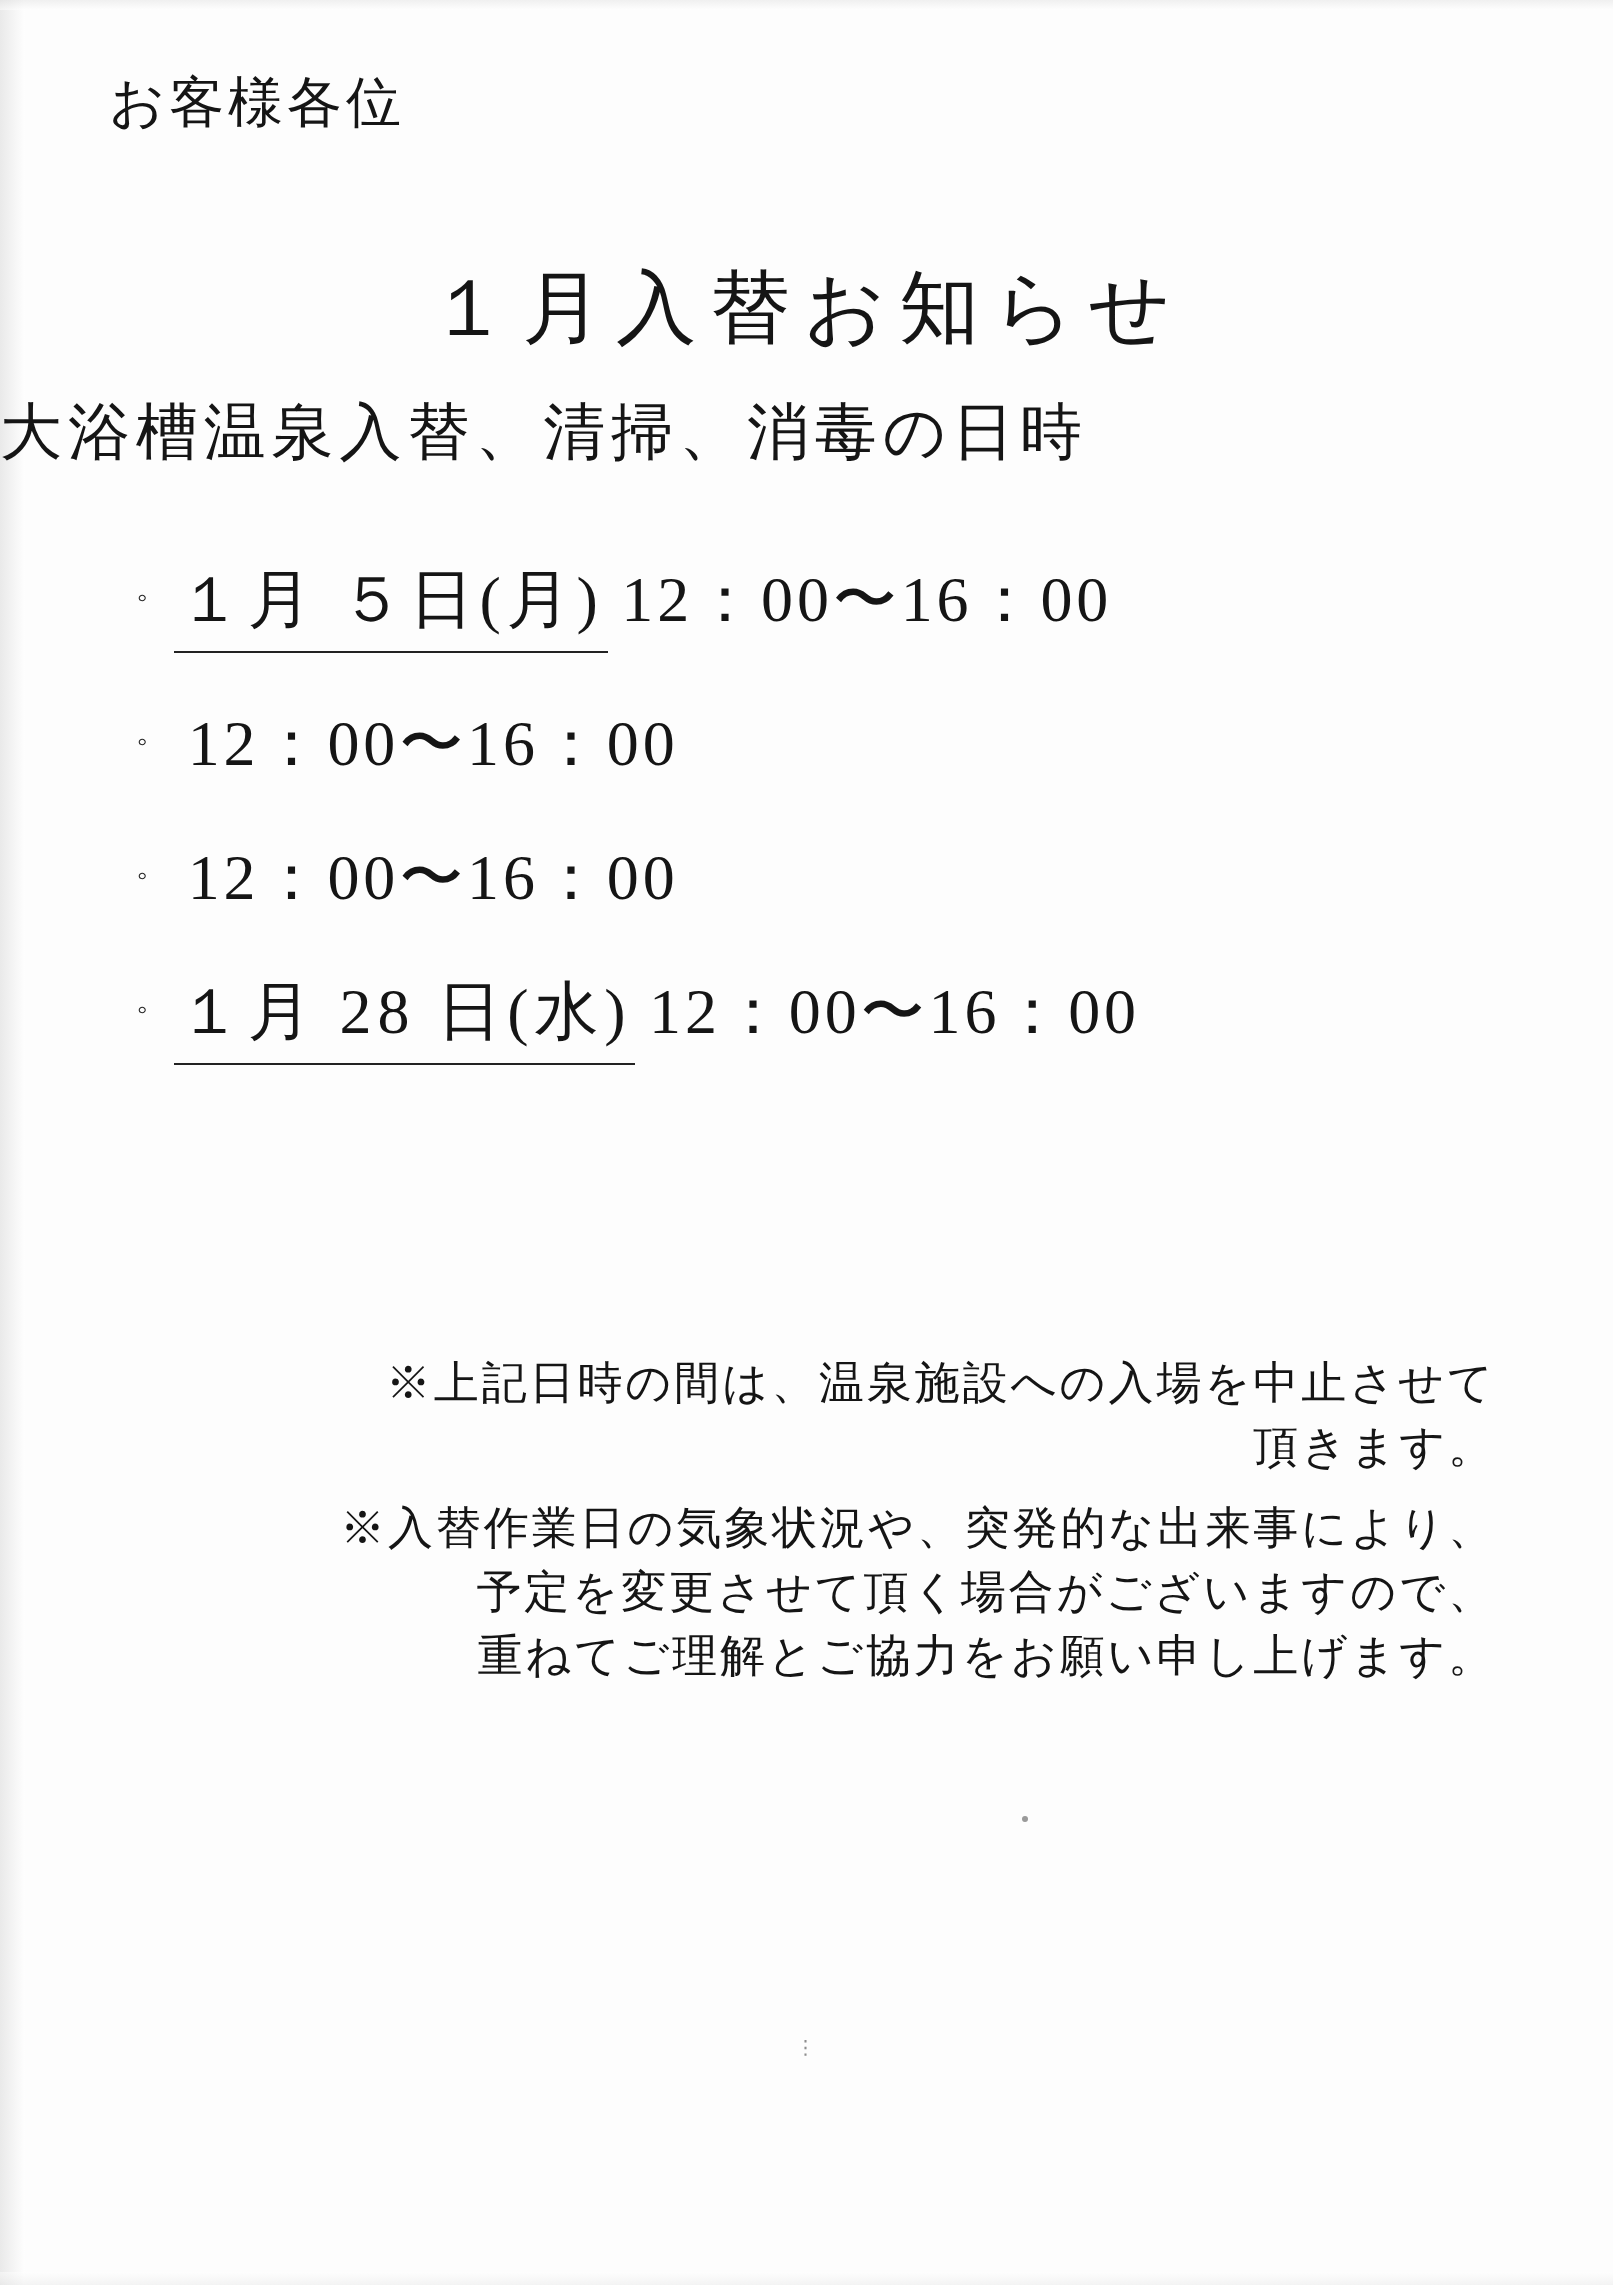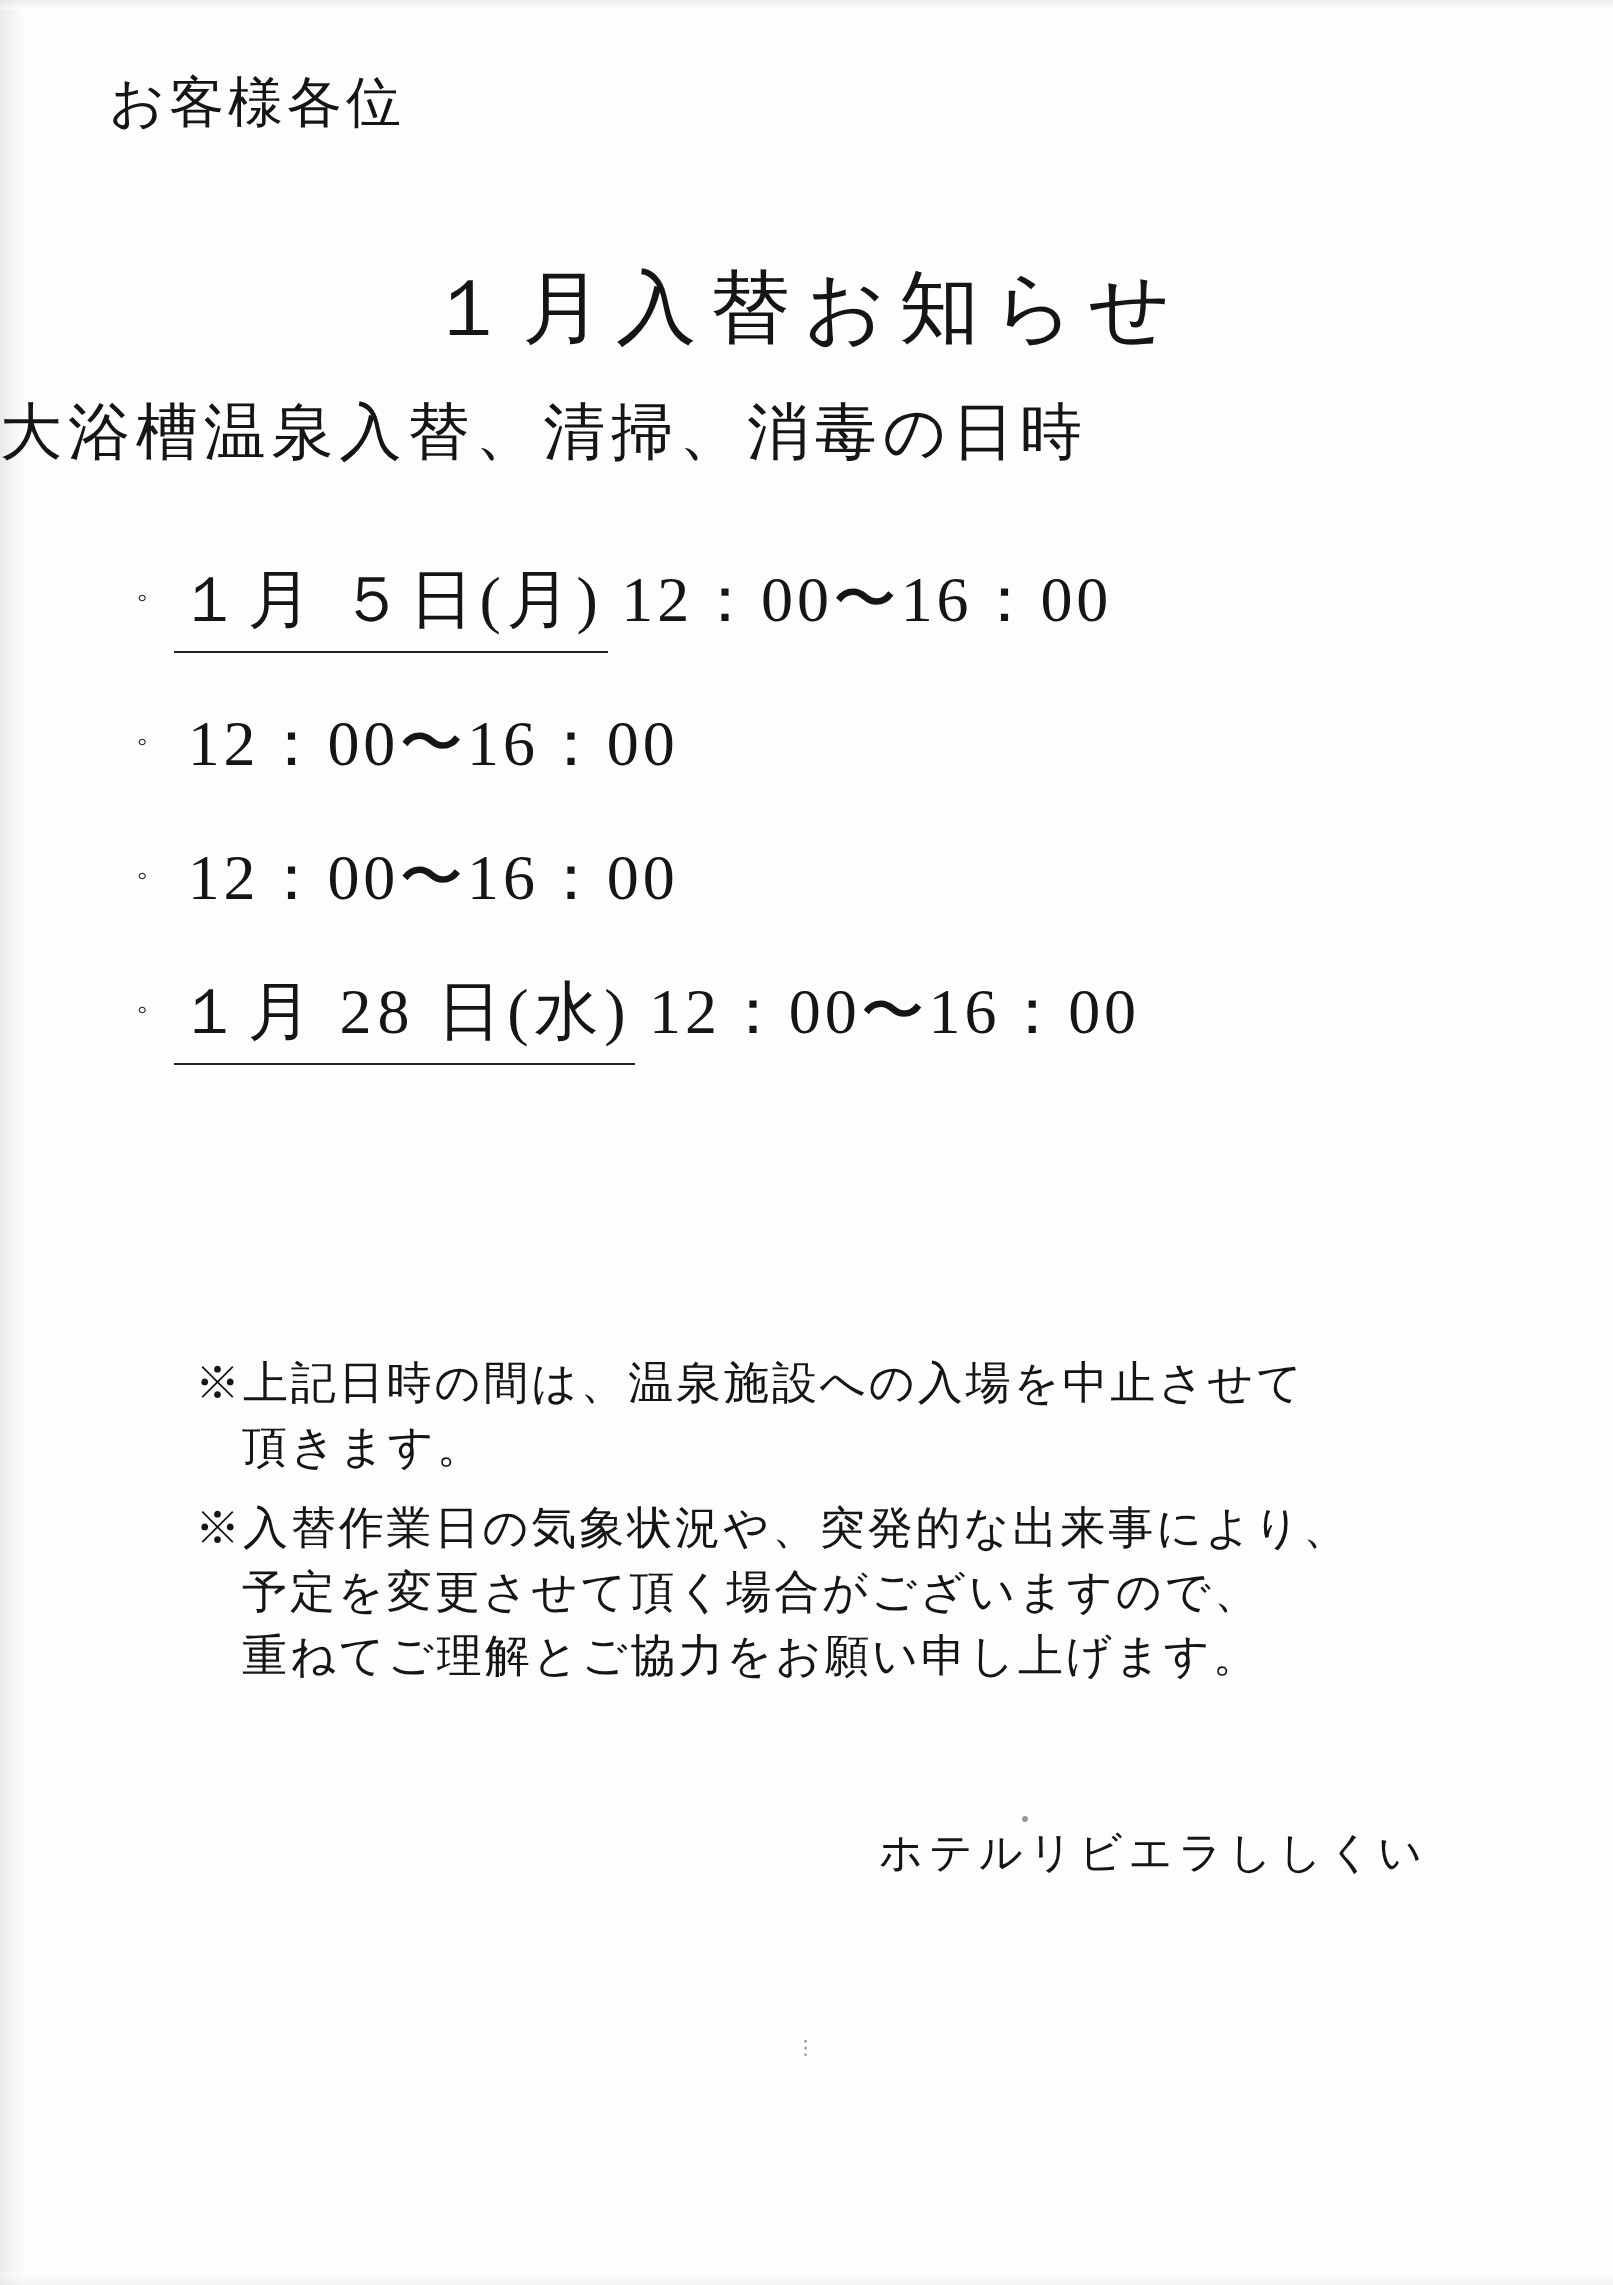--- a/index.html
+++ b/index.html
@@ -111,20 +111,21 @@
 
   .notes {
     position: absolute;
     left: 195px;
     right: 117px;
     top: 1351px;
     font-size: 45px;
     line-height: 1.42;
     letter-spacing: 2.9px;
     font-family: "DejaVu Serif", "Liberation Serif", serif;
+    text-align: right;
   }
   .note-line { white-space: nowrap; }
   .note-indent { padding-left: 47px; }
   .note-gap { height: 17.6px; }
 
   .signature {
     position: absolute;
     right: 185px;
     top: 1824px;
     font-size: 43px;
@@ -196,18 +197,17 @@
   <div class="notes">
     <div class="note-line">※上記日時の間は、温泉施設への入場を中止させて</div>
     <div class="note-line note-indent">頂きます。</div>
     <div class="note-gap"></div>
     <div class="note-line">※入替作業日の気象状況や、突発的な出来事により、</div>
     <div class="note-line note-indent">予定を変更させて頂く場合がございますので、</div>
     <div class="note-line note-indent">重ねてご理解とご協力をお願い申し上げます。</div>
   </div>
 
   <div class="sig-dot"></div>
-  <div class="signature">ホテルリビエラししくい</div>
 
   <div class="footer-mark">⋮</div>
 
 </div>
 
 
 </body></html>

